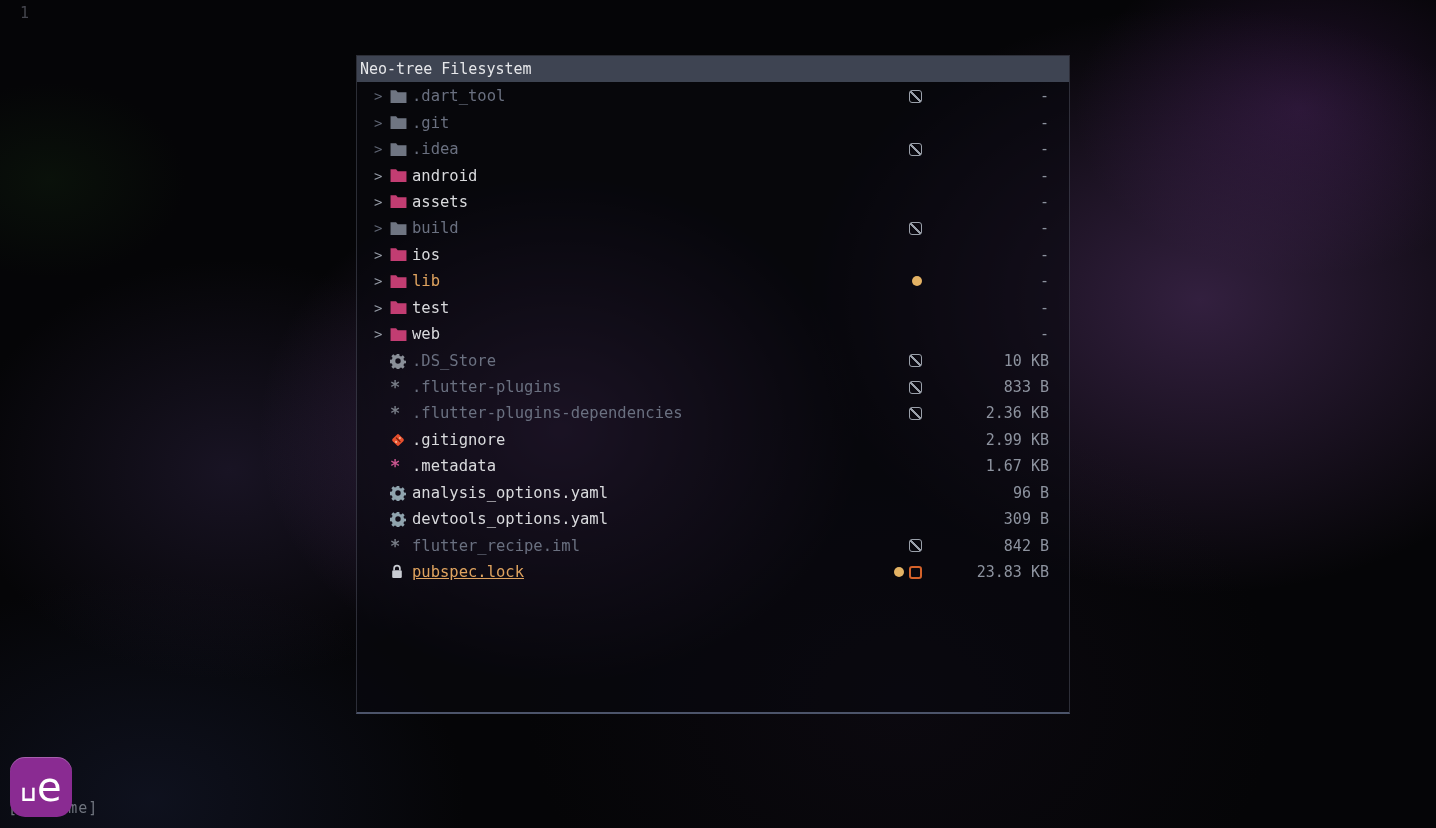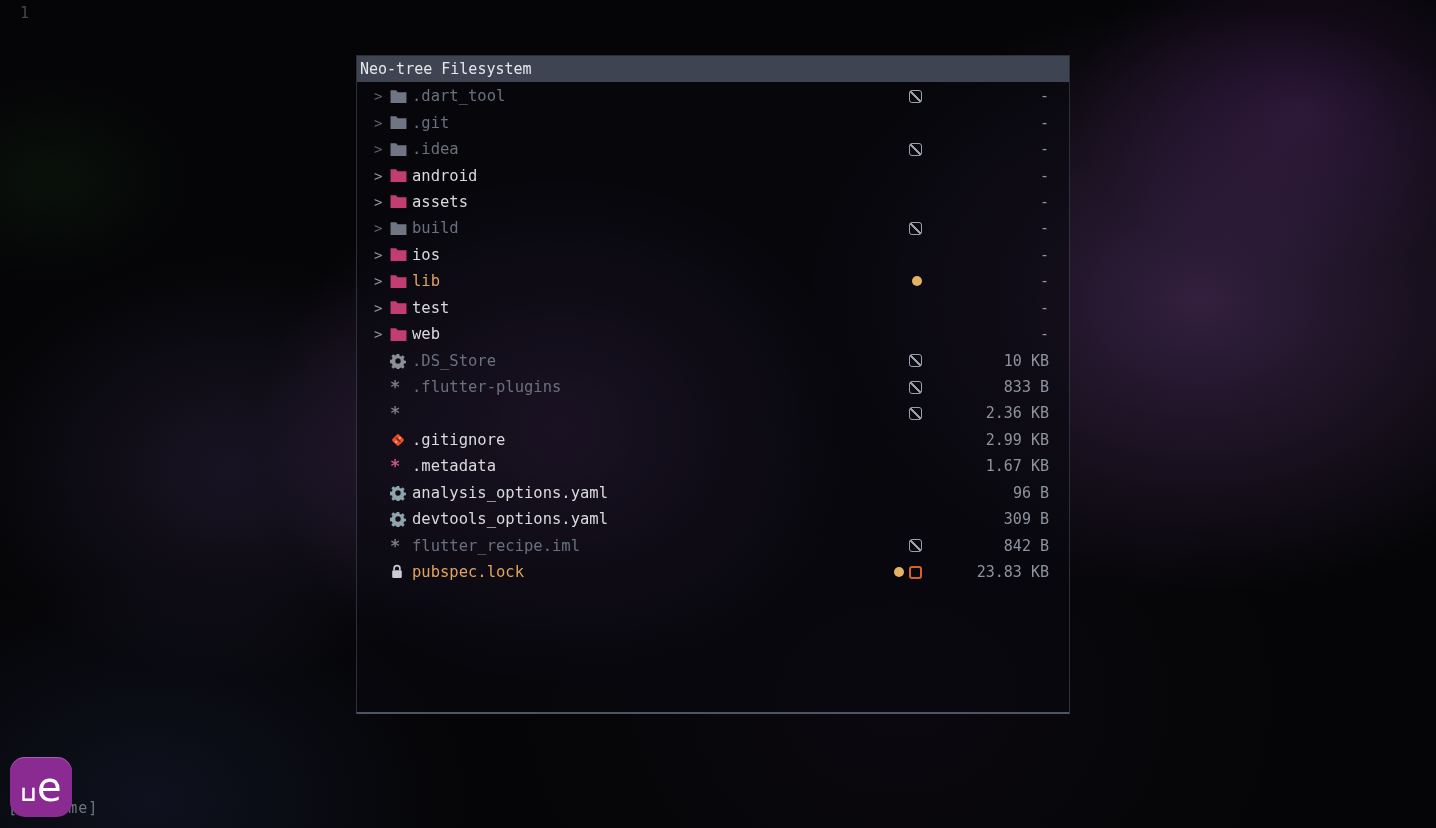--- a/index.html
+++ b/index.html
@@ -209,20 +209,21 @@
           <span class="mid">
             <span class="badge-ignored"></span>
           </span>
           <span class="size">833 B</span>
         </div>
         <div class="row">
           <span class="file-pad"></span>
           <span class="icon">
             <span class="ast" style="color:#767b85">*</span>
           </span>
+          <span class="name" style="color: rgb(106, 112, 128);">.flutter-plugins-dependencies</span>
           <span class="mid">
             <span class="badge-ignored"></span>
           </span>
           <span class="size">2.36 KB</span>
         </div>
         <div class="row">
           <span class="file-pad"></span>
           <span class="icon">
             <svg width="16" height="16" viewBox="0 0 16 16">
               <rect x="3.4" y="3.4" width="9.2" height="9.2" rx="1.6" transform="rotate(45 8 8)" fill="#e8502e"></rect>
@@ -278,21 +279,21 @@
           <span class="size">842 B</span>
         </div>
         <div class="row">
           <span class="file-pad"></span>
           <span class="icon">
             <svg width="14" height="16" viewBox="0 0 14 16">
               <path d="M4.1 6.2V4.6a2.9 2.9 0 0 1 5.8 0v1.6" stroke="#c9ccd3" stroke-width="1.7" fill="none"></path>
               <rect x="2.2" y="6.2" width="9.6" height="7.8" rx="1.3" fill="#c9ccd3"></rect>
             </svg>
           </span>
-          <span class="name" style="color: rgb(223, 163, 95);">pubspec.lock</span>
+          <span class="name" style="color: rgb(223, 163, 95); text-decoration: underline;">pubspec.lock</span>
           <span class="mid">
             <span class="badge-dot" style="background: rgb(227, 178, 100);"></span>
             <span class="badge-square" style="border-color: rgb(212, 98, 42);"></span>
           </span>
           <span class="size">23.83 KB</span>
         </div>
       </div>
   </div>
 
   <span class="statusline">[No Name]</span>

